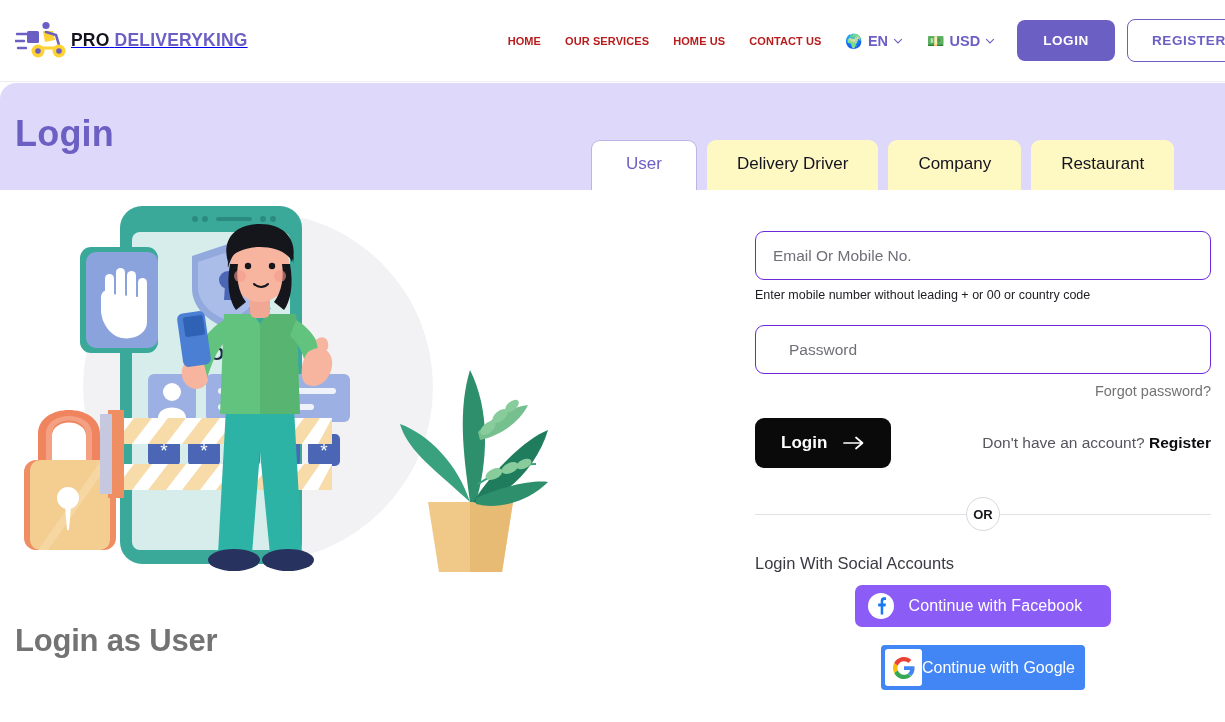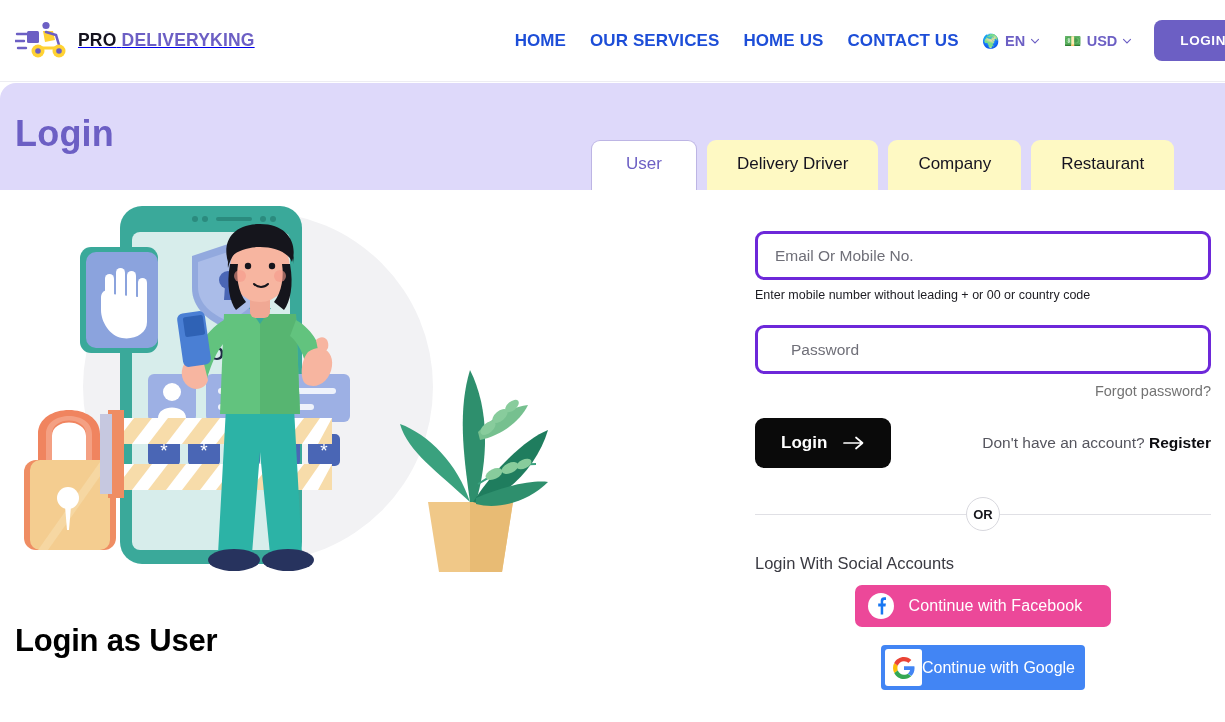--- a/index.html
+++ b/index.html
@@ -12,29 +12,29 @@
   }
   .page { position: relative; width: 1225px; height: 722px; background: #fff; }
 
   
   .header {
     position: absolute; top: 0; left: 0; width: 1225px; height: 82px;
     background: #ffffff;
     border-bottom: 1px solid #ededf2;
     display: flex; align-items: center;
   }
-  .brand { display: flex; align-items: center; gap: 9px; margin-left: 15px; }
+  .brand { display: flex; align-items: center; gap: 2px; margin-left: 15px; }
   .brand-logo { width: 54px; height: 42px; flex: 0 0 auto; }
   .brand-text { font-size: 17.5px; font-weight: bold; letter-spacing: .2px; white-space: nowrap; }
   .brand-pro { color: #15131f; }
   .brand-king { color: #6c5fc4; }
 
   .nav { display: flex; align-items: center; gap: 24px; margin-left: 260px; }
   .nav-link {
-    font-size: 17px; font-weight: bold; color: #1d4ed8;
+    font-size: 11px; font-weight: bold; color: #b91c1c;
     text-decoration: none; letter-spacing: .1px; white-space: nowrap;
   }
   .selector { display: flex; align-items: center; gap: 5px; cursor: pointer; }
   .selector .flag { font-size: 14px; line-height: 1; }
   .selector .sel-label { font-size: 14.5px; font-weight: bold; color: #6c5fc4; }
   .chev { width: 10px; height: 10px; flex: 0 0 auto; }
 
   .btn-login-top {
     margin-left: 22px;
     background: #6c5fc4; color: #fff;
@@ -78,28 +78,28 @@
     background: #ffffff; color: #6c5fc4;
     border: 1px solid #bdb5e4; border-bottom: none;
     padding: 13px 34px 16px;
   }
 
   
   .left-col { position: absolute; left: 0; top: 190px; width: 735px; height: 532px; }
   .illustration { position: absolute; left: 8px; top: 12px; width: 540px; height: 390px; }
   .left-heading {
     position: absolute; left: 15px; top: 433px;
-    font-size: 31px; font-weight: bold; color: #000000; letter-spacing: -.2px;
+    font-size: 31px; font-weight: bold; color: #737373; letter-spacing: -.2px;
   }
 
   
   .form-col { position: absolute; left: 755px; top: 231px; width: 456px; }
   .field {
     width: 456px; height: 49px;
-    border: 3px solid #6d28d9; border-radius: 9px;
+    border: 1px solid #6d28d9; border-radius: 9px;
     background: #fff;
     font-size: 15.5px; color: #6f6f78;
     padding: 0 17px;
     font-family: "Liberation Sans", sans-serif;
     outline: none;
   }
   .field::placeholder { color: #6f6f78; }
   .helper { margin-top: 8px; font-size: 12.5px; color: #1c1c22; }
   .field-password { margin-top: 23px; padding-left: 33px; }
   .forgot {
@@ -139,21 +139,21 @@
     font-size: 16.5px; color: #3a3a42;
   }
   .social-btn {
     margin: 12px auto 0;
     width: 256px; height: 42px;
     border: none; border-radius: 7px;
     display: flex; align-items: center;
     cursor: pointer; position: relative;
     font-family: "Liberation Sans", sans-serif;
   }
-  .fb-btn { background: #ec4899; }
+  .fb-btn { background: #8b5cf6; }
   .fb-ico { width: 26px; height: 26px; margin-left: 13px; flex: 0 0 auto; }
   .fb-label {
     flex: 1; text-align: center; margin-right: 14px;
     color: #fff; font-size: 16px; letter-spacing: .1px;
   }
   .gg-btn { background: #4285f4; width: 204px; height: 45px; border-radius: 4px; margin-top: 18px; }
   .gg-ico-box {
     width: 37px; height: 37px; background: #fff; border-radius: 3px;
     margin-left: 4px; display: flex; align-items: center; justify-content: center;
     flex: 0 0 auto;

